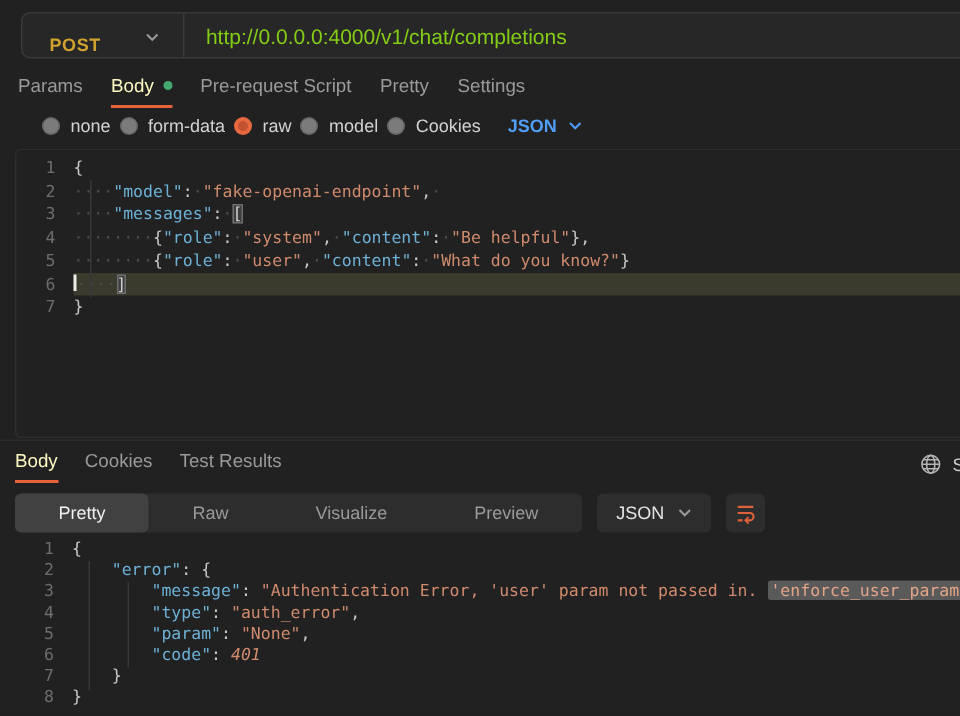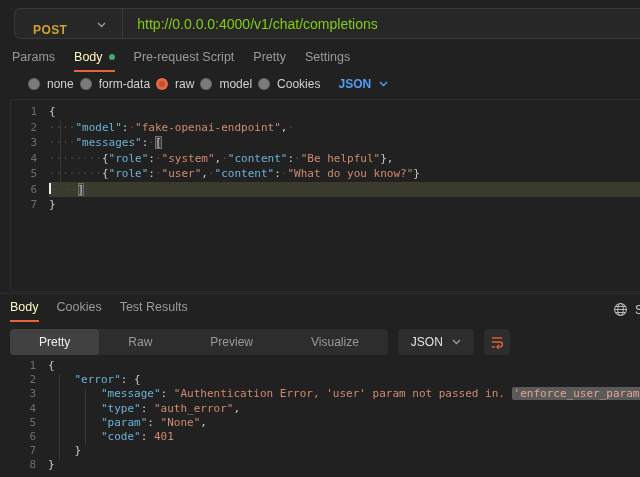--- a/index.html
+++ b/index.html
@@ -73,21 +73,21 @@
   .req-editor .code-line { height: 15.5px; line-height: 15.5px; }
   .resp-editor .code-line { height: 14.2px; line-height: 14.2px; }
   .gutter {
     width: 38px; min-width: 38px; text-align: right; padding-right: 12px;
     color: #6d6d6d; user-select: none;
   }
   .line-content { flex: 1; }
   .code-line.hl .line-content { background: #3a3b2d; }
   .tok-k { color: #6db1d6; }
   .tok-s { color: #d08a6d; }
-  .tok-n { color: #d08a6d; }
+  .tok-n { color: #d08a6d; font-style: italic; }
   .tok-p { color: #c9c9c9; }
   .tok-w { color: #4d4d4d; }
   .tok-b {
     color: #cfcfcf; background: #3d3d3d;
     outline: 1px solid #6e6e6e; outline-offset: -1px;
   }
   .tok-sel {
     color: #e2a587; background: #5a5a5a; border-radius: 2px; padding: 0 2px;
   }
   .caret {
@@ -204,22 +204,22 @@
       <path d="M1.7 8h12.6M2.6 4.8h10.8M2.6 11.2h10.8"></path>
     </svg>
   </span>
   <span class="clip-text">S</span>
 </div>
 
 <div class="resp-toolbar">
   <div class="seg-control" id="seg-control">
       <div class="seg active">Pretty</div>
       <div class="seg">Raw</div>
+      <div class="seg">Visualize</div>
       <div class="seg">Preview</div>
-      <div class="seg">Visualize</div>
     </div>
   <div class="dropdown">
     <span>JSON</span>
     <svg width="9" height="6" viewBox="0 0 9 6">
         <path d="M1 1l3.5 3.5L8 1" fill="none" stroke="#9a9a9a" stroke-width="1.4"></path>
       </svg>
   </div>
   <div class="icon-btn">
     <svg width="16" height="16" viewBox="0 0 17 17" fill="none" stroke="#e0623a" stroke-width="1.5">
       <path d="M3 4.2h11"></path>

